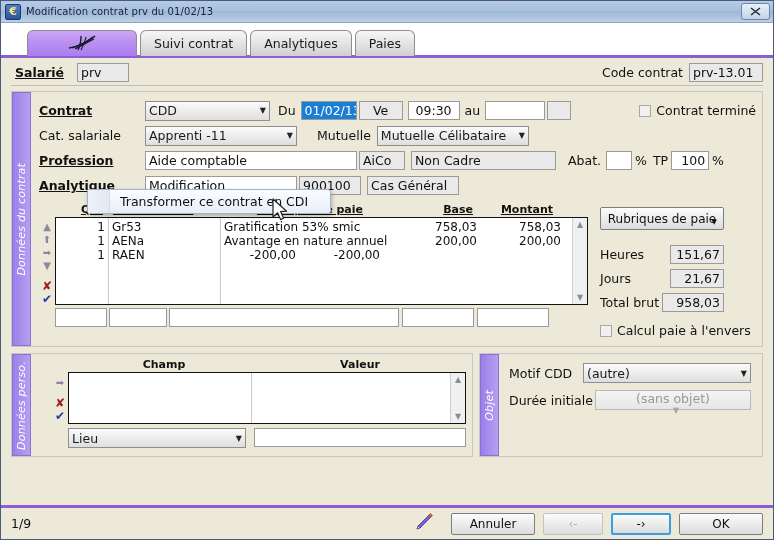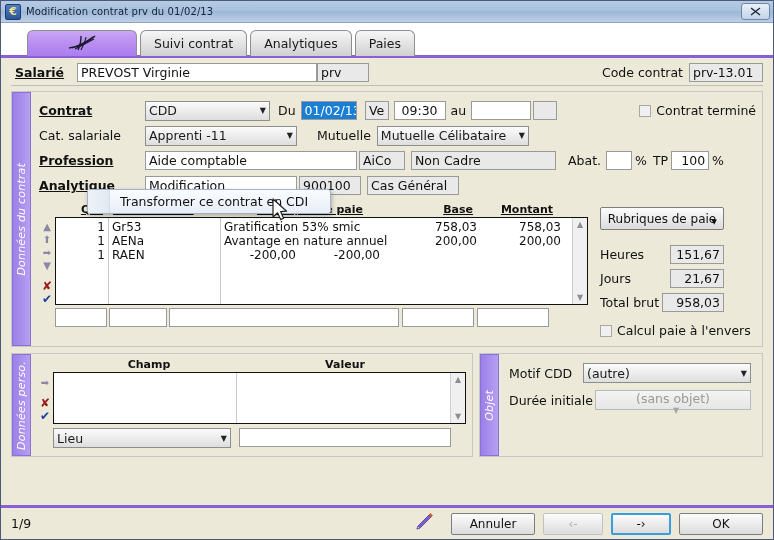--- a/index.html
+++ b/index.html
@@ -237,21 +237,21 @@
   .btn.disabled { color: #b0b0b0; border-color: #c2c2c2; }
   .btn.focus { border: 2px solid #3a9ddd; }
 
   
   .bottom-wrap { display: flex; margin: 6px 10px 0 10px; gap: 6px; flex: none; }
   .panel {
     display: flex;
     border: 1px solid #c7c7c7;
     background: #ece9d8;
   }
-  .panel-inner { flex: 1; padding: 4px 6px 6px 6px; }
+  .panel-inner { flex: 1; padding: 4px 6px 6px 21px; }
 
   
   .footer {
     border-top: 3px solid #8a5fd6;
     height: 34px;
     background: #ece9d8;
     display: flex; align-items: center;
     padding: 0 10px;
     flex: none;
   }
@@ -315,21 +315,20 @@
     <div class="tab">
       <span>Paies</span>
     </div>
   </div>
   <div class="purple-rule"></div>
 
   <div class="content">
 
     <div class="salarie-row">
       <div class="lbl-bold-u" style="width:62px">Salarié</div>
-      <div class="inp" style="width:240px">PREVOST Virginie</div>
       <div class="inp ro" style="width:52px">prv</div>
       <div style="flex:1"></div>
       <div class="lbl" style="margin-right:6px">Code contrat</div>
       <div class="inp ro" style="width:74px">prv-13.01</div>
     </div>
     <div class="sep-line"></div>
 
     <div class="contract-panel">
       <div class="vside">
         <span>Données du contrat</span>
@@ -338,21 +337,21 @@
 
         <div class="frow">
           <div class="lbl-bold-u" style="width:106px">Contrat</div>
           <div class="cbfake" style="width:125px">
             <span>CDD</span>
             <span class="caret">▼</span>
           </div>
           <div class="gap"></div>
           <div class="lbl" style="margin-right:5px">Du</div>
           <div class="inp sel" style="width:56px">01/02/13</div>
-          <div class="inp ro" style="width:24px;margin-left:8px;justify-content:center">Ve</div>
+          <div class="inp ro" style="width:44px;margin-left:2px;justify-content:center">Ve</div>
           <div class="inp" style="width:52px;margin-left:5px;justify-content:center">09:30</div>
           <div class="lbl" style="margin:0 5px">au</div>
           <div class="inp" style="width:60px"></div>
           <div class="inp ro" style="width:24px;margin-left:2px"></div>
           <div style="flex:1"></div>
           <div class="chkwrap">
             <span class="chk"></span>
             <span>Contrat terminé</span>
           </div>
         </div>

